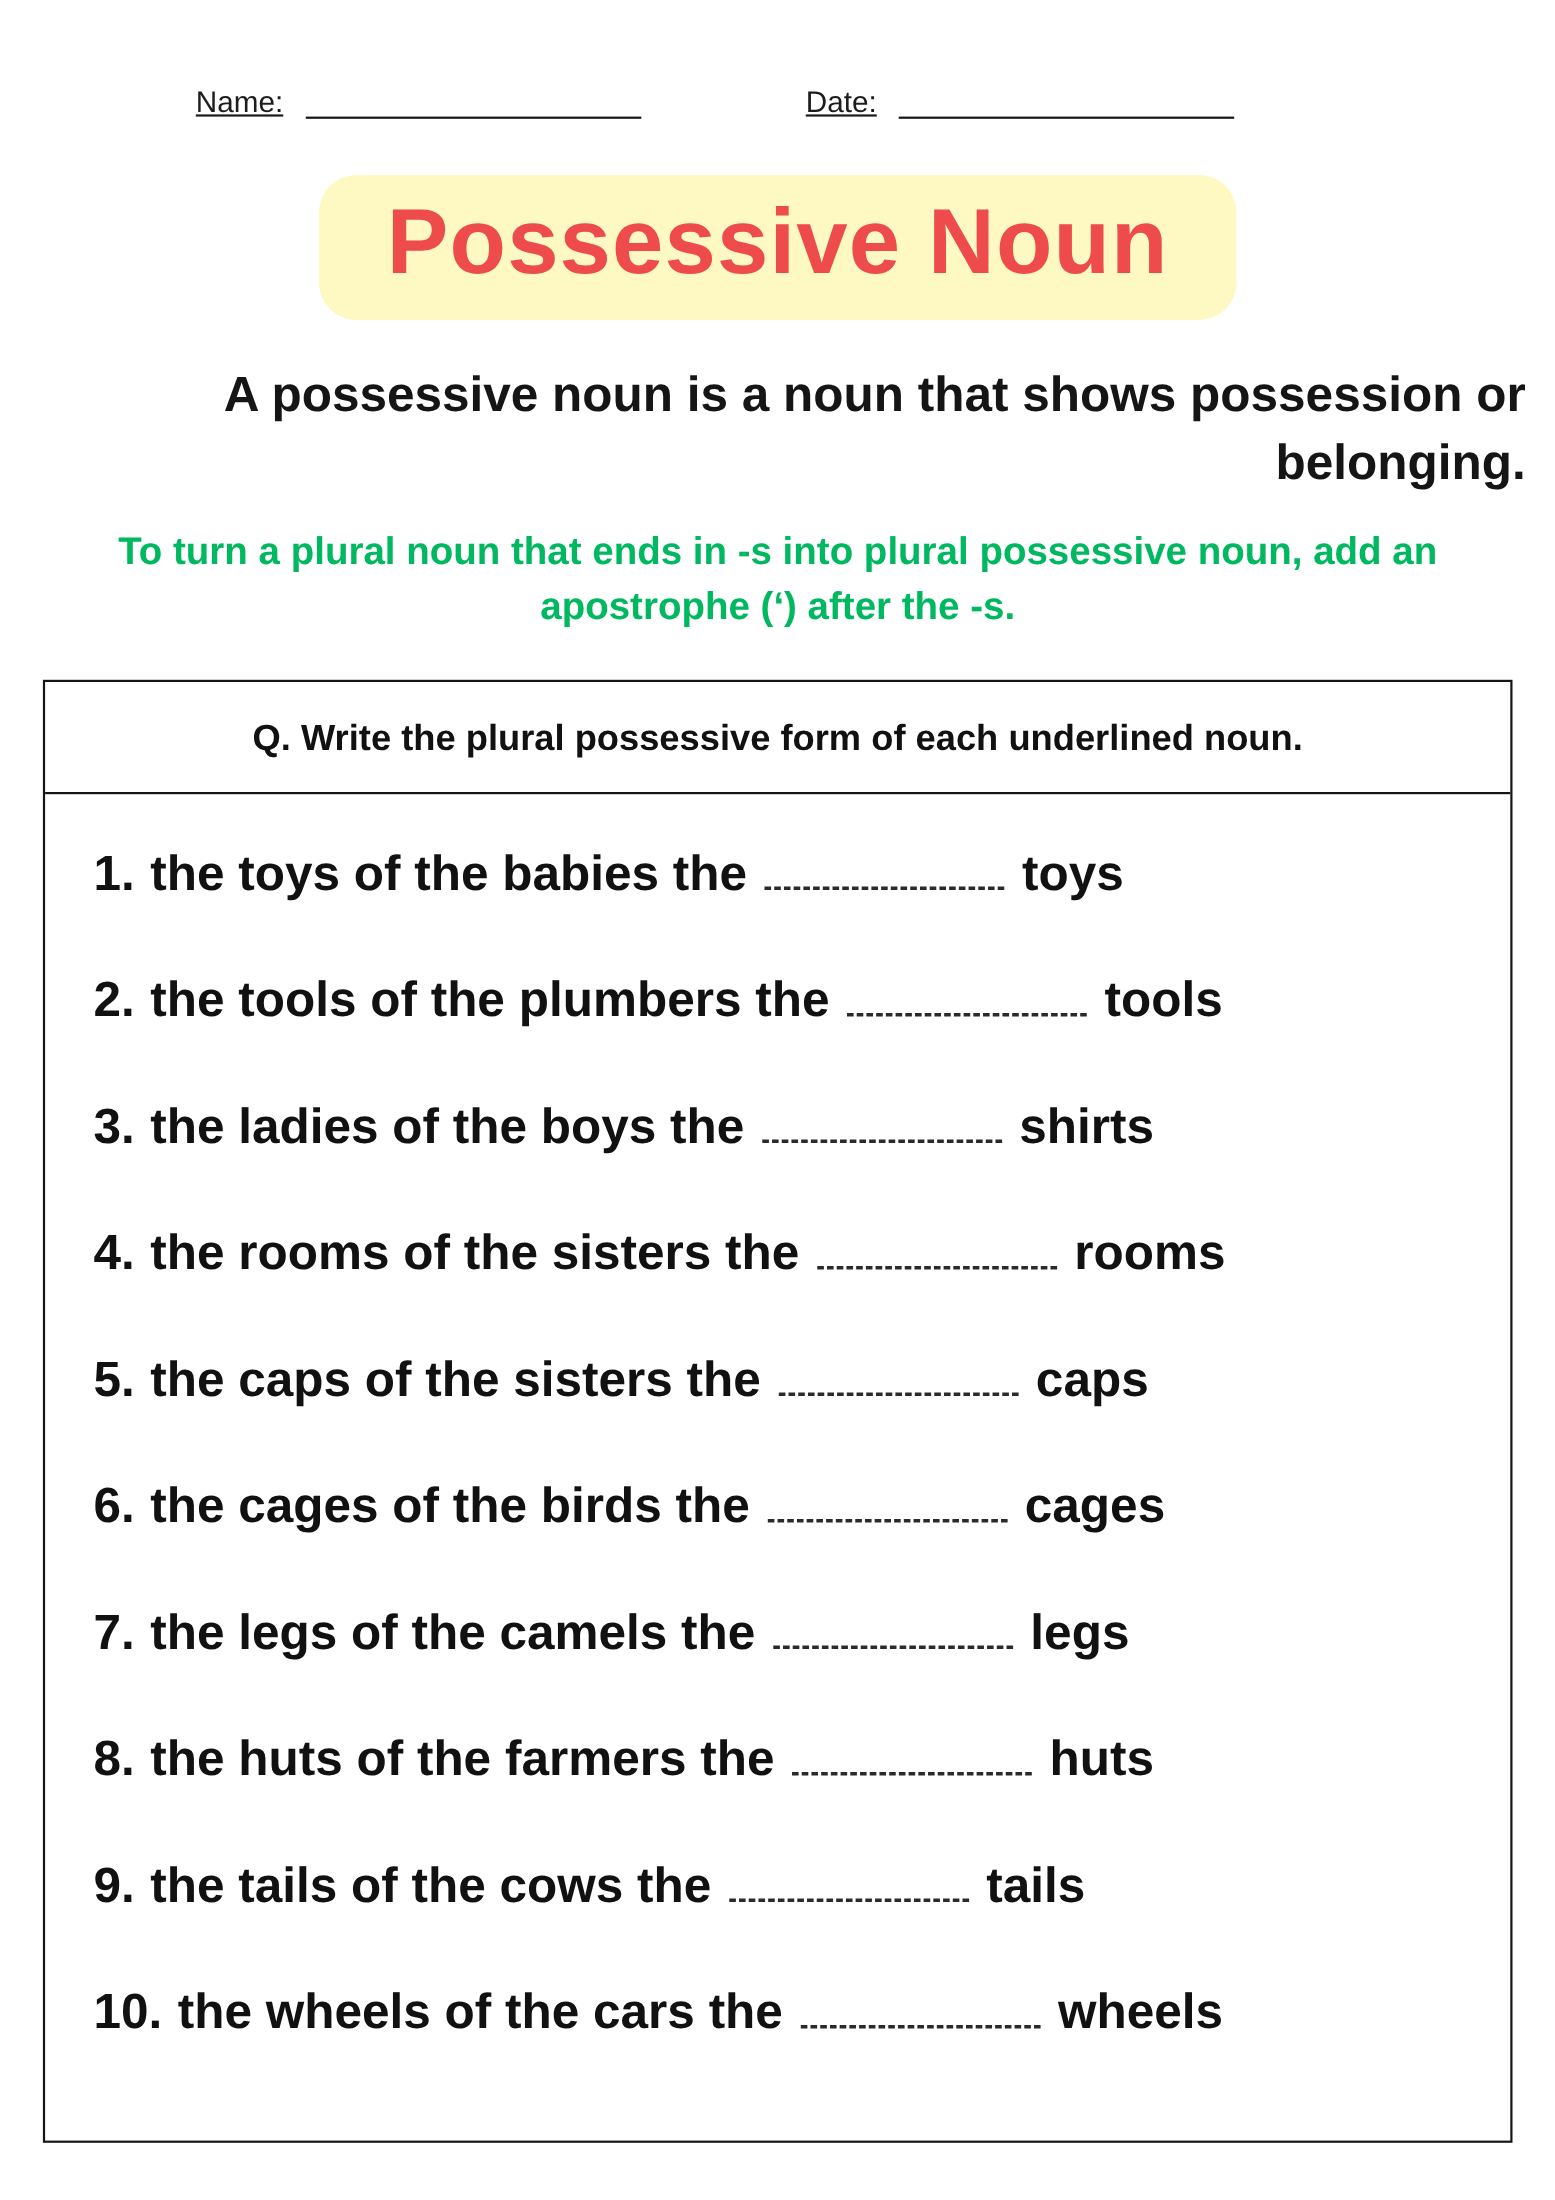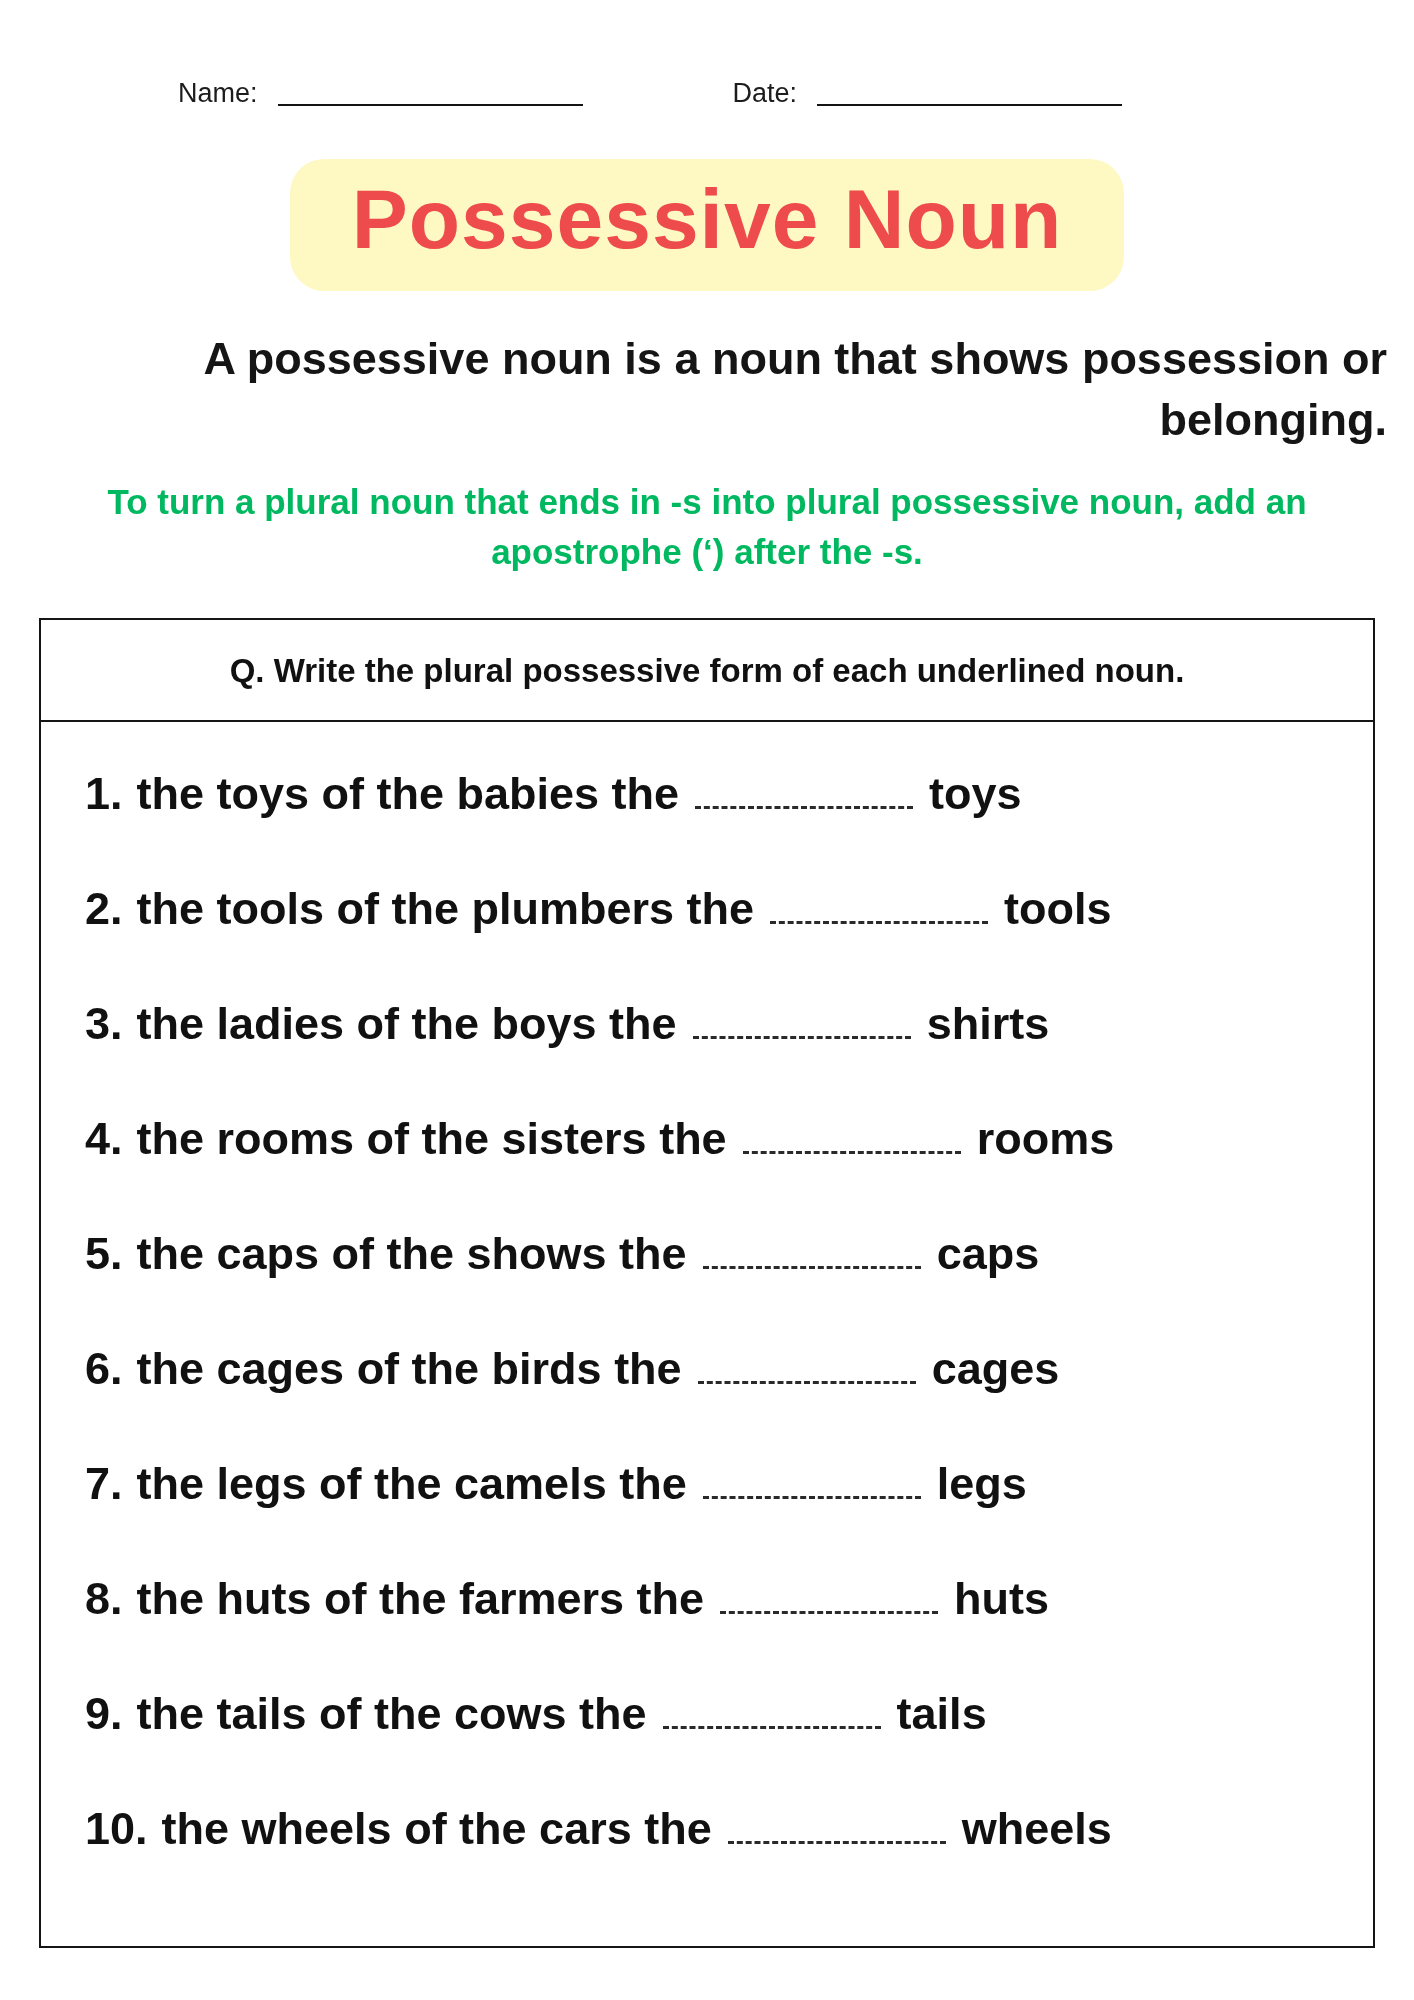--- a/index.html
+++ b/index.html
@@ -2,21 +2,21 @@
 <html><head>
 <meta charset="utf-8">
 <style>
   * { box-sizing: border-box; margin: 0; padding: 0; }
   html, body { background: #ffffff; }
   body { font-family: "Liberation Sans", sans-serif; color: #141414; }
   .page { width: 1414px; height: 2000px; background: #ffffff; padding-top: 78px; overflow: hidden; }
 
   
   .meta-row { display: flex; align-items: flex-end; padding-left: 178px; font-size: 27px; font-weight: 500; color: #1c1c1c; }
-  .meta-group { display: flex; align-items: flex-start; }
+  .meta-group { display: flex; align-items: center; text-decoration: underline; }
   .meta-line { display: inline-block; width: 305px; border-bottom: 2px solid #141414; height: 1.05em; margin-left: 20px; }
   .date-group { margin-left: 150px; }
 
   
   .title-pill { width: fit-content; margin: 50px auto 0; background: #fef9c3; border-radius: 34px; padding: 14px 62px 26px; }
   .title-text { font-size: 84px; font-weight: 800; color: #ee4c4c; letter-spacing: 1px; line-height: 1.1; }
 
   
   .definition { margin: 38px auto 0; max-width: 1360px; text-align: right; font-size: 45px; font-weight: 700; line-height: 1.35; color: #151515; }
   .rule { margin: 26px auto 0; max-width: 1380px; text-align: center; font-size: 35px; font-weight: 700; line-height: 1.42; color: #00b85f; }
@@ -71,21 +71,21 @@
 
       <div class="item">
         <span class="num">3.</span><span>the ladies of the boys the</span><span class="blank"></span><span>shirts</span>
       </div>
 
       <div class="item">
         <span class="num">4.</span><span>the rooms of the sisters the</span><span class="blank"></span><span>rooms</span>
       </div>
 
       <div class="item">
-        <span class="num">5.</span><span>the caps of the shows the</span><span class="blank"></span><span>caps</span>
+        <span class="num">5.</span><span>the caps of the sisters the</span><span class="blank"></span><span>caps</span>
       </div>
 
       <div class="item">
         <span class="num">6.</span><span>the cages of the birds the</span><span class="blank"></span><span>cages</span>
       </div>
 
       <div class="item">
         <span class="num">7.</span><span>the legs of the camels the</span><span class="blank"></span><span>legs</span>
       </div>
 

